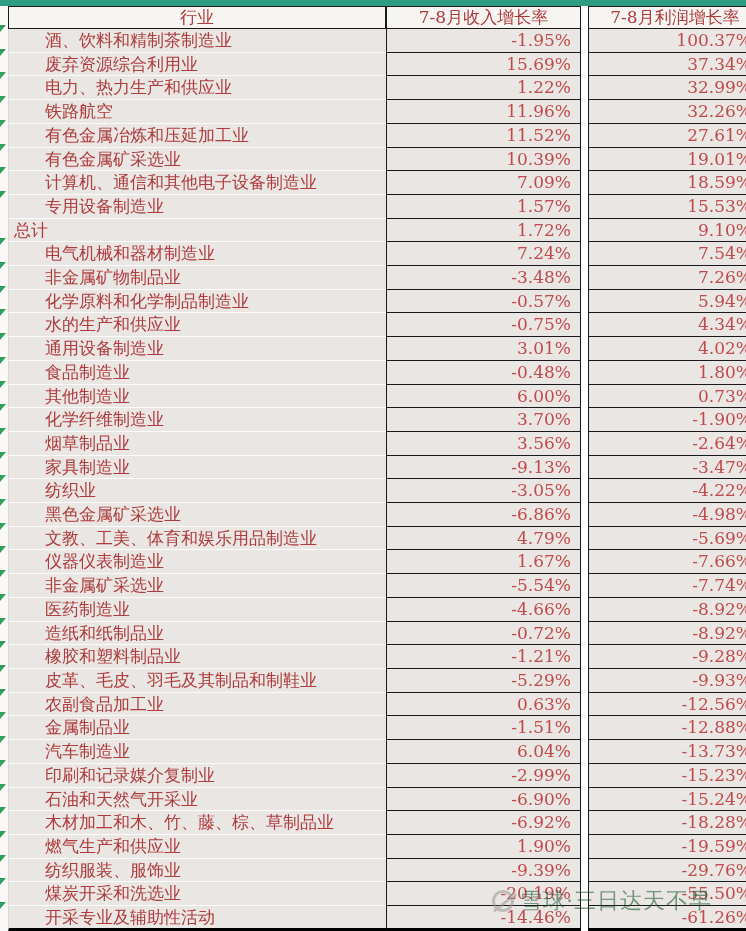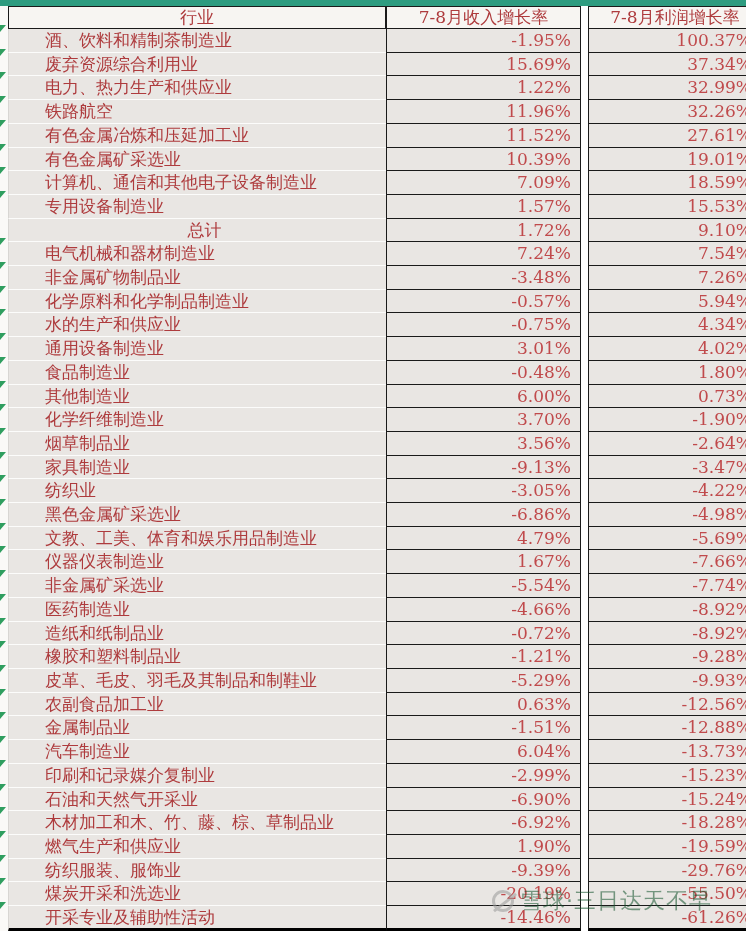--- a/index.html
+++ b/index.html
@@ -54,21 +54,21 @@
     white-space:nowrap;
     overflow:hidden;
   }
   .industry{
     background:var(--row-bg);
     color:var(--text-red);
     padding-left:36px;
     border-left:1px solid #D8D6D3;
     border-bottom:1px solid rgba(255,255,255,0.85);
   }
-  .industry.no-indent{padding-left:14px;text-align:center;}
+  .industry.no-indent{padding-left:5px;}
   .num{
     background:var(--row-bg);
     color:var(--number-red);
     text-align:right;
     padding-right:9px;
     border-left:1px solid var(--border-dark);
     border-right:1px solid var(--border-dark);
     border-bottom:1px solid var(--border-dark);
   }
   .last-row .industry,.last-row .num{border-bottom:3px solid #000;}

